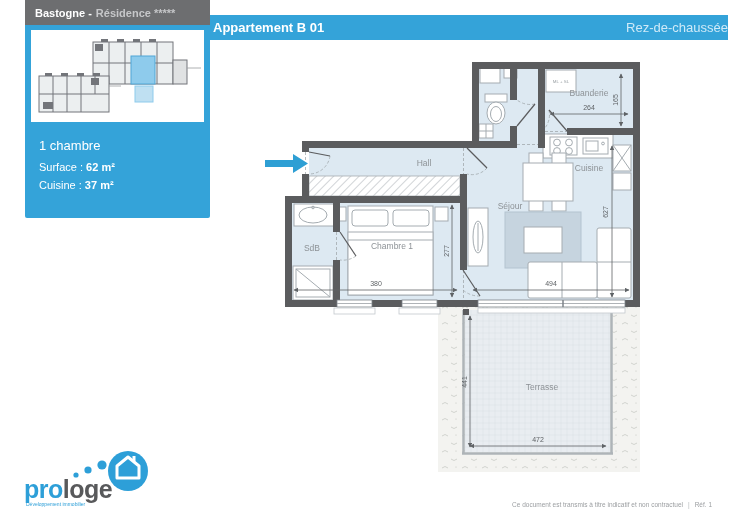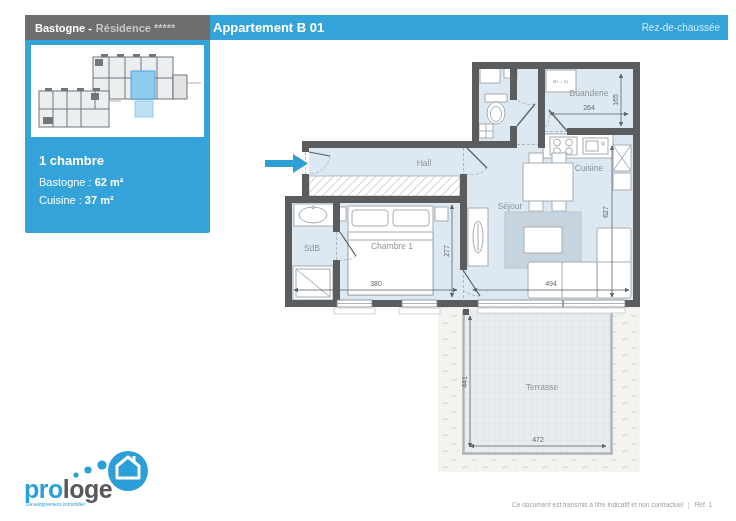--- a/index.html
+++ b/index.html
@@ -1,33 +1,33 @@
 <!DOCTYPE html>
 <html><head>
 <meta charset="utf-8">
 <style>
   html,body{margin:0;padding:0;background:#fff;}
   #page{position:relative;width:736px;height:521px;background:#ffffff;overflow:hidden;
         font-family:"Liberation Sans",sans-serif;}
   
-  .side-panel{position:absolute;left:25px;top:15px;width:185px;height:218px;
+  .side-panel{position:absolute;left:25px;top:0;width:185px;height:218px;
               background:#34a3d9;border-radius:2px;}
   .side-header{height:25px;background:#6d6e70;display:flex;align-items:center;
                padding-left:10px;white-space:nowrap;overflow:hidden;}
   .side-header .b{color:#ffffff;font-weight:bold;font-size:11px;}
   .side-header .l{color:#c6c7c9;font-size:11px;margin-left:4px;font-weight:bold;}
   .thumb-box{position:absolute;left:6px;top:30px;width:173px;height:92px;background:#ffffff;}
   .side-info{position:absolute;left:14px;top:138px;color:#ffffff;}
-  .side-info .room-count{font-size:13px;font-weight:bold;margin-bottom:8px;}
+  .side-info .room-count{font-size:13px;font-weight:normal;margin-bottom:8px;}
   .side-info .line{font-size:11px;margin-bottom:6px;}
   .side-info .val{font-weight:bold;}
   .main-bar{position:absolute;left:210px;top:15px;width:518px;height:25px;background:#34a3d9;
             display:flex;align-items:center;}
   .main-bar .title{color:#ffffff;font-weight:bold;font-size:13px;padding-left:3px;flex:1;}
-  .main-bar .floor{color:#cfeaf8;font-size:10px;padding-right:8px;}
+  .main-bar .floor{color:#cfeaf8;font-size:13px;}
   
   #plan{position:absolute;left:255px;top:50px;}
   svg text{font-family:"Liberation Sans",sans-serif;}
   .room-label{fill:#8d9296;font-size:8.5px;}
   .dim-label{fill:#5f6366;font-size:7px;}
   .tiny-label{fill:#9aa0a4;font-size:4.4px;}
   
   #logo{position:absolute;left:18px;top:441px;}
   
   .footnote{position:absolute;right:24px;top:501px;font-size:6.5px;color:#9b9ea1;}
@@ -77,21 +77,21 @@
           <rect x="30" y="43" width="7" height="3" fill="#73757a" stroke="none"></rect>
           <rect x="46" y="43" width="7" height="3" fill="#73757a" stroke="none"></rect>
           <rect x="62" y="43" width="7" height="3" fill="#73757a" stroke="none"></rect>
           <line x1="78" y1="56" x2="90" y2="56" stroke="#9b9da0" stroke-width="0.8"></line>
         </g>
       </svg>
     </div>
     <div class="side-info">
       <div class="room-count">1 chambre</div>
       <div class="line">
-        <span>Bastogne :</span>
+        <span>Surface :</span>
         <span class="val">62 m²</span>
       </div>
       <div class="line">
         <span>Cuisine :</span>
         <span class="val">37 m²</span>
       </div>
     </div>
   </div>
 
   <div class="main-bar">

